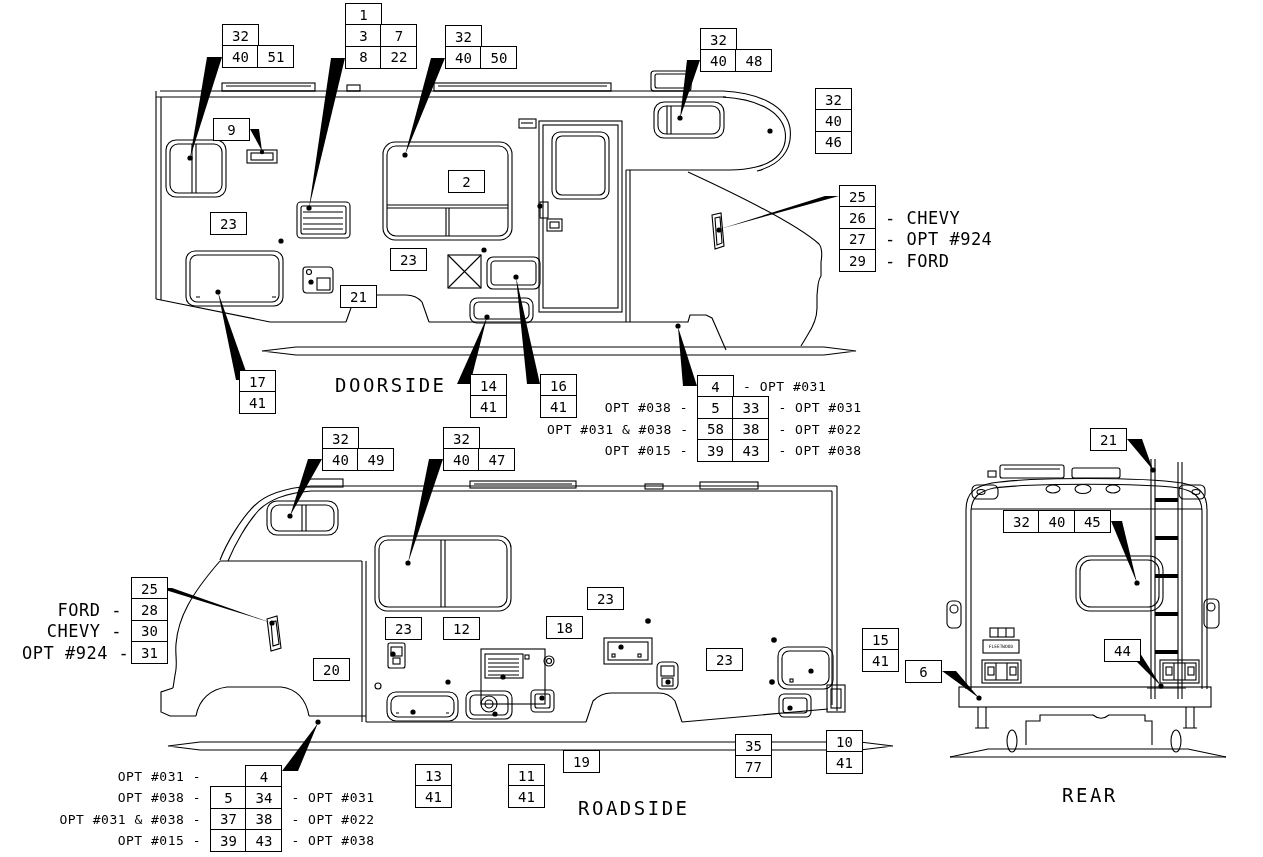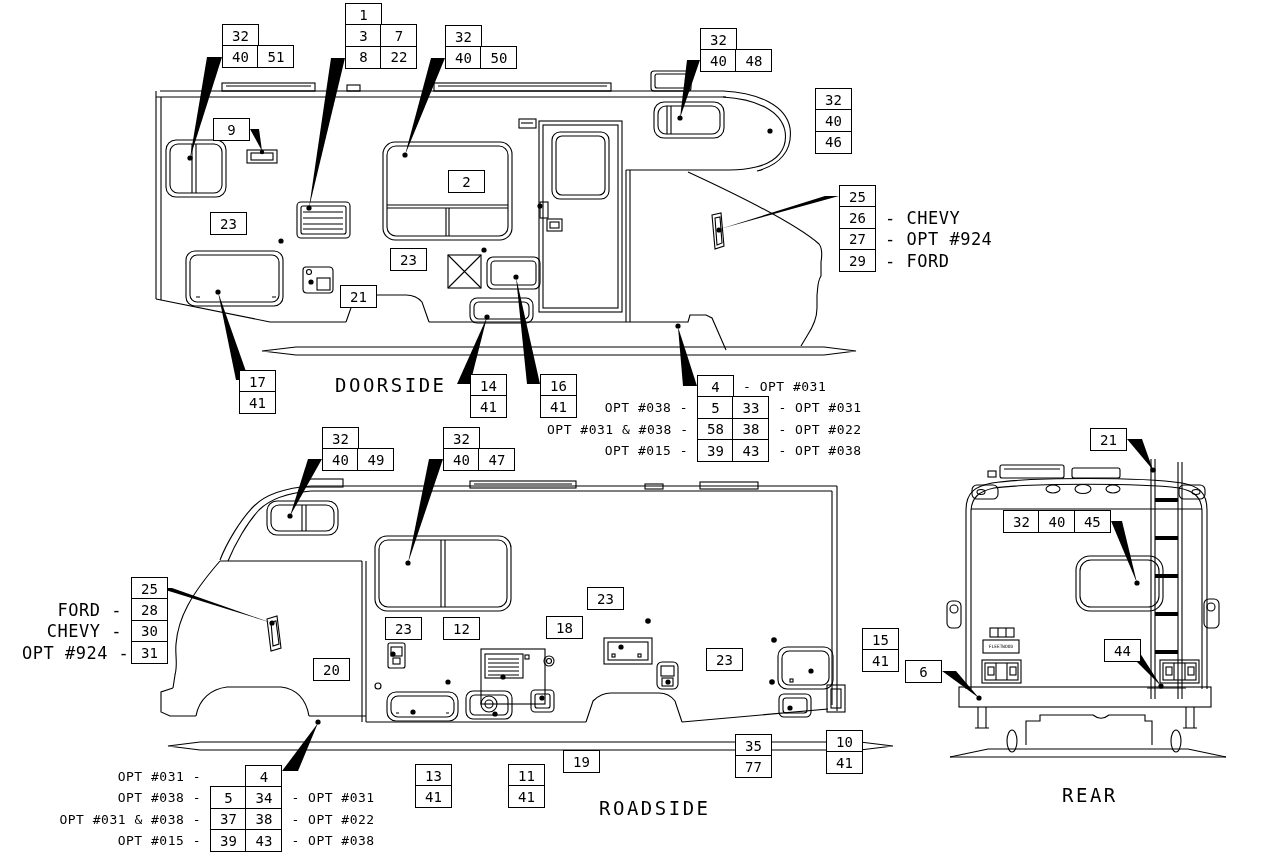--- a/index.html
+++ b/index.html
@@ -613,21 +613,21 @@
     <span class="otright">- OPT #022</span>
   </div>
   <div class="otrow">
     <span class="otleft">OPT #015 -</span>
     <div class="cell">39</div>
     <div class="cell">43</div>
     <span class="otright">- OPT #038</span>
   </div>
 </div>
 
-<div class="title" style="left:599px; top:797px;">ROADSIDE</div>
+<div class="title" style="left:578px; top:797px;">ROADSIDE</div>
 
 <div class="grp" style="left:1090px; top:428px;">
   <div class="row">
         <div class="cell">21</div>
       </div>
 </div>
 
 <div class="grp" style="left:1003px; top:510px;">
   <div class="row">
     <div class="cell">32</div>

